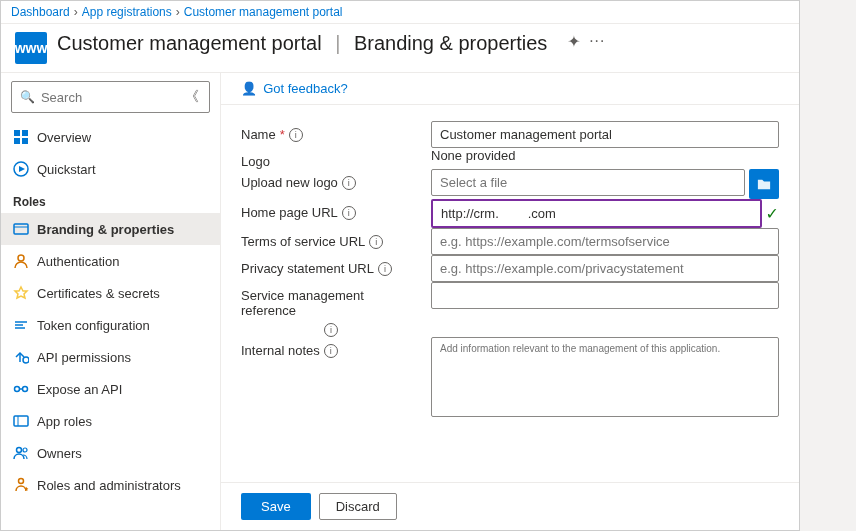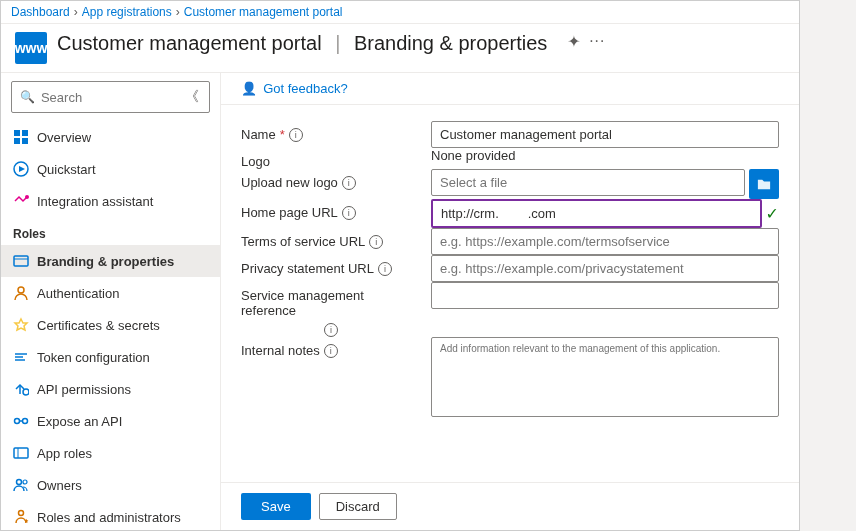--- a/index.html
+++ b/index.html
@@ -342,29 +342,20 @@
       <div class="nav-item">
         <span class="nav-icon">
           <svg width="16" height="16" viewBox="0 0 16 16">
               <circle cx="8" cy="8" r="7" fill="none" stroke="#0078d4" stroke-width="1.5"></circle>
               <polygon points="6,5 12,8 6,11" fill="#0078d4"></polygon>
             </svg>
         </span>
         <span>Quickstart</span>
       </div>
 
-      <div class="nav-item">
-        <span class="nav-icon">
-          <svg width="16" height="16" viewBox="0 0 16 16">
-              <path d="M2 8 L6 4 L10 8 L14 4" stroke="#e3008c" stroke-width="1.5" fill="none"></path>
-              <circle cx="14" cy="4" r="2" fill="#e3008c"></circle>
-            </svg>
-        </span>
-        <span>Integration assistant</span>
-      </div>
 
       <div class="section-label">Roles</div>
 
       <div class="nav-item active">
         <span class="nav-icon icon-branding">
           <svg width="16" height="16" viewBox="0 0 16 16">
               <rect x="1" y="3" width="14" height="10" rx="1" fill="none" stroke="#0078d4" stroke-width="1.5"></rect>
               <path d="M1 6 h14" stroke="#0078d4" stroke-width="1"></path>
             </svg>
         </span>

